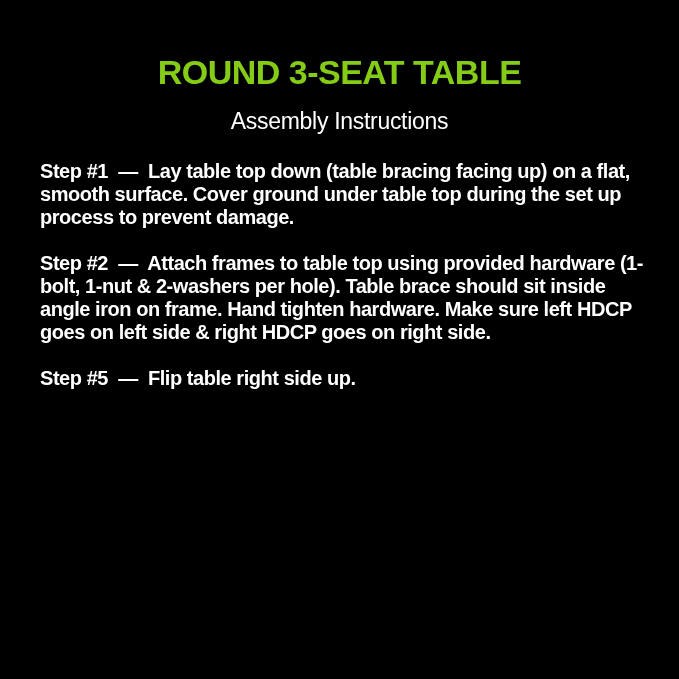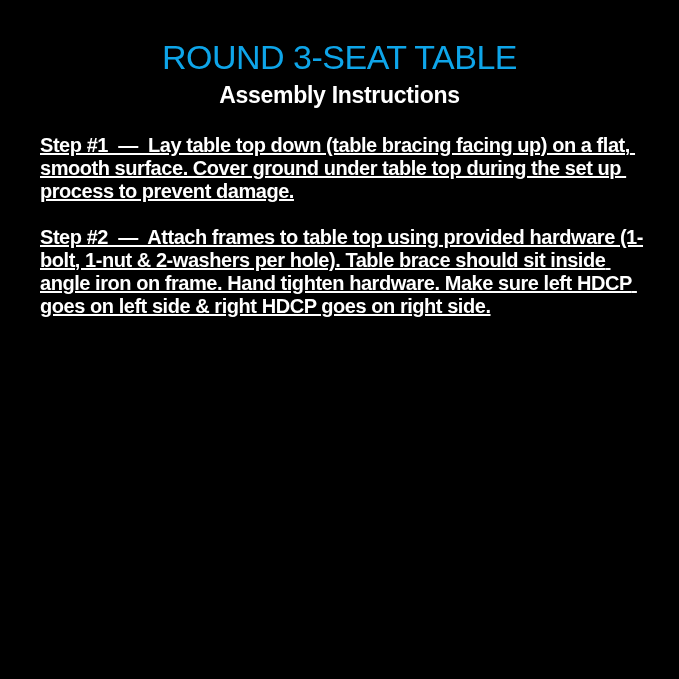--- a/index.html
+++ b/index.html
@@ -13,56 +13,56 @@
     height: 679px;
     background: #000000;
     color: #ffffff;
     font-family: "Liberation Sans", "DejaVu Sans", sans-serif;
     font-weight: bold;
     box-sizing: border-box;
     padding-top: 36px;
     overflow: hidden;
   }
   .title {
-    margin: 1px;
+    margin: 16px;
     text-align: center;
     font-size: 34px;
     line-height: 40px;
     letter-spacing: -0.5px;
-    font-weight: normal;
-    color: #0ea5e9;
+    font-weight: bold;
+    color: #84cc16;
   }
   .subtitle {
     margin: 5px 0 0 0;
     text-align: center;
     font-size: 23px;
     line-height: 27px;
     letter-spacing: -0.3px;
-    font-weight: bold;
+    font-weight: normal;
     color: #ffffff;
   }
   .steps {
     margin-top: 25px;
     padding-left: 40px;
     padding-right: 34px;
   }
   .step {
     margin: 0 0 23px 0;
     font-size: 20px;
     line-height: 23px;
     letter-spacing: -0.45px;
     font-weight: bold;
     color: #ffffff;
     white-space: pre-wrap;
-    text-decoration: underline;
   }
 </style>
 </head>
 <body>
 
 <div class="page">
   <h1 class="title">ROUND 3-SEAT TABLE</h1>
   <h2 class="subtitle">Assembly Instructions</h2>
   <div class="steps">
     <p class="step">Step #1  —  Lay table top down (table bracing facing up) on a flat, smooth surface. Cover ground under table top during the set up process to prevent damage.</p>
     <p class="step">Step #2  —  Attach frames to table top using provided hardware (1-bolt, 1-nut &amp; 2-washers per hole). Table brace should sit inside angle iron on frame. Hand tighten hardware. Make sure left HDCP goes on left side &amp; right HDCP goes on right side.</p>
+    <p class="step">Step #5  —  Flip table right side up.</p>
   </div>
 </div>
 
 </body></html>

